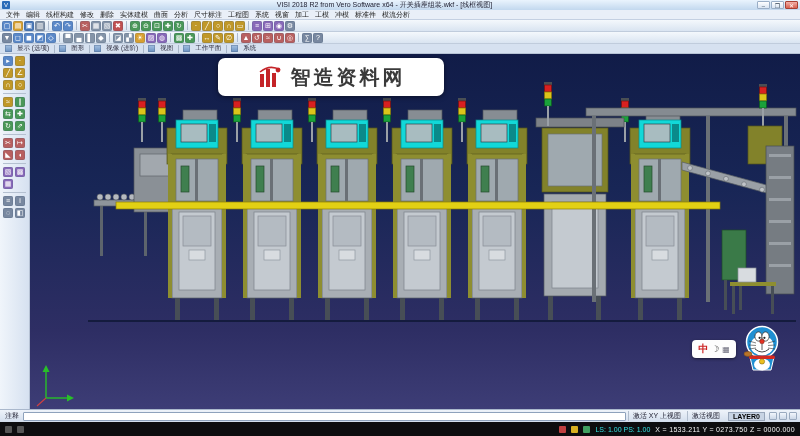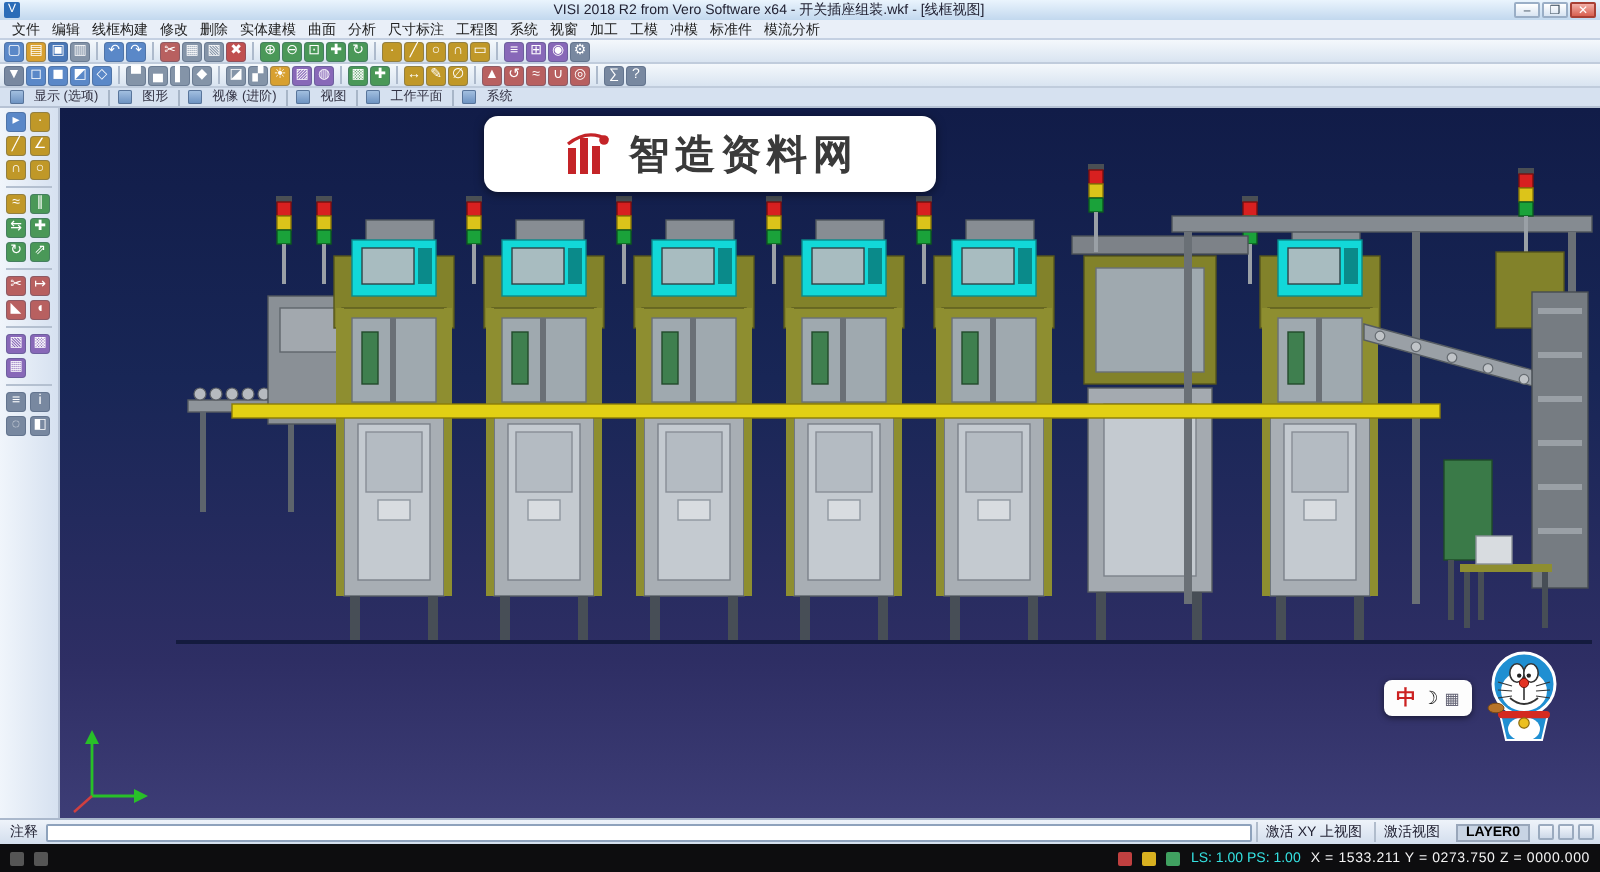--- a/index.html
+++ b/index.html
@@ -43,21 +43,21 @@
   .left-toolbar{width:30px;background:linear-gradient(90deg,#f0f5fb,#d6e1f0);
     border-right:1px solid #b6c2d4;display:flex;flex-wrap:wrap;align-content:flex-start;
     gap:2px;padding:2px 3px;flex:0 0 auto}
   .left-toolbar .tb-icon{width:10px;height:10px}
   .lt-sep{flex:0 0 100%;height:1px;background:#b4c0d0;margin:1px 0}
   .viewport{flex:1;position:relative;overflow:hidden;
     background:linear-gradient(#111c48 0%,#182656 38%,#2e2e64 78%,#3d3d76 100%)}
   .viewport svg.model{display:block;position:absolute;left:0;top:0}
 
   
-  .watermark{position:absolute;left:212px;top:4px;width:226px;height:38px;background:#fff;
+  .watermark{position:absolute;left:188px;top:4px;width:226px;height:38px;background:#fff;
     border-radius:7px;box-shadow:0 1px 5px rgba(0,0,0,.5);display:flex;align-items:center;
     justify-content:center;gap:8px}
   .wm-text{font-size:20px;font-weight:bold;color:#3a3a3a;letter-spacing:3px;white-space:nowrap}
 
   
   .ime-pill{position:absolute;left:662px;top:286px;width:44px;height:18px;background:#fdfdfd;
     border-radius:4px;box-shadow:0 1px 3px rgba(0,0,0,.5);display:flex;align-items:center;
     justify-content:center;gap:3px;font-size:10px}
   .ime-zh{color:#c22;font-weight:bold}
   .ime-moon{color:#222;font-size:9px}

